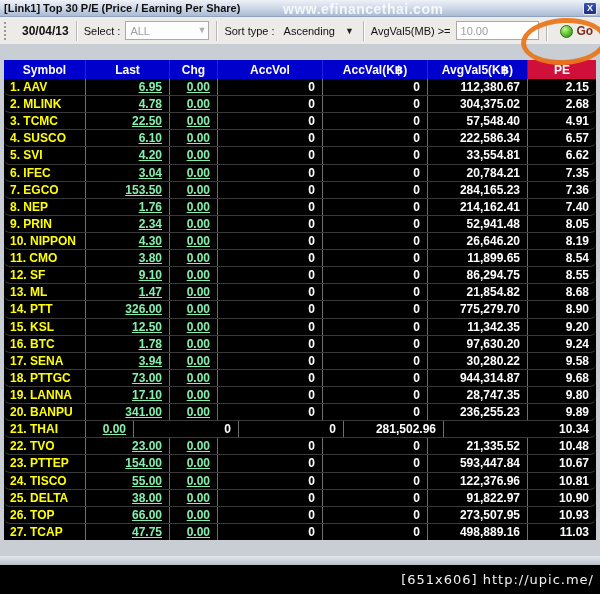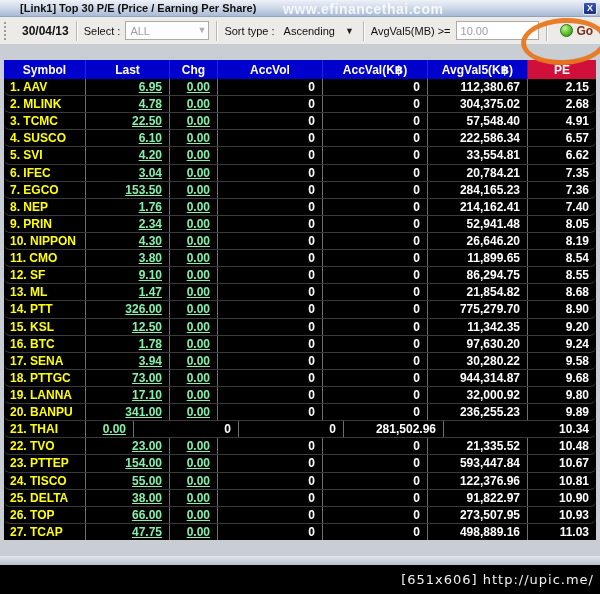--- a/index.html
+++ b/index.html
@@ -6,21 +6,21 @@
   html,body { width:600px; height:594px; background:#000; overflow:hidden;
               font-family:"Liberation Sans","DejaVu Sans",sans-serif; }
 
   .window { width:600px; height:565px; display:flex; flex-direction:column;
             background:#000; position:relative; }
 
   
   .titlebar { height:17px; flex:0 0 17px; position:relative;
               background:linear-gradient(180deg,#EEF2F8 0%,#CBD6E6 55%,#A9BAD4 100%);
               border-bottom:1px solid #8FA2BE; display:flex; align-items:center; }
-  .titlebar .title { font-size:11px; font-weight:bold; color:#111; padding-left:20px;
+  .titlebar .title { font-size:11px; font-weight:bold; color:#111; padding-left:4px;
                      letter-spacing:0; white-space:nowrap; }
   .watermark { position:absolute; left:283px; top:1px; font-size:14px; font-weight:bold;
                color:rgba(255,255,255,0.82); letter-spacing:0.5px; }
   .close-btn { position:absolute; right:3px; top:2px; width:14px; height:13px;
                background:linear-gradient(180deg,#3A57B5,#1B2F7E); color:#fff;
                border:1px solid #E8ECF5; border-radius:2px; font-size:9px; font-weight:bold;
                display:flex; align-items:center; justify-content:center; line-height:1; }
 
   
   .toolbar { height:27px; flex:0 0 27px; background:#EDEBE7; display:flex;
@@ -34,21 +34,21 @@
                     border:1px solid #ABA9A5; display:flex; align-items:center;
                     color:#9AA0A8; padding-left:4px; position:relative; }
   .combo-disabled .arrow { position:absolute; right:2px; top:3px; color:#B0B0B0;
                            font-size:9px; }
   .combo-flat { height:19px; margin-left:5px; display:flex; align-items:center;
                 color:#111; padding:0 2px 0 4px; background:#EDEBE7; }
   .combo-flat .arrow { font-size:9px; color:#222; margin-left:10px; }
   .tb-input { width:83px; height:19px; margin-left:5px; background:#fff;
               border:1px solid #ABA9A5; color:#9AA0A8; font-size:11px;
               padding-left:4px; font-family:inherit; }
-  .go-btn { display:flex; align-items:flex-start; margin-left:6px; cursor:pointer; }
+  .go-btn { display:flex; align-items:flex-end; margin-left:6px; cursor:pointer; }
   .go-sphere { width:13px; height:13px; border-radius:50%;
                background:radial-gradient(circle at 35% 30%,#C8F59A,#6CC937 45%,#2E8B1F 90%);
                border:1px solid #267318; }
   .go-text { font-weight:bold; font-size:12px; color:#7A2C1E; margin-left:4px; }
 
   
   .table-wrap { flex:1; background:#C9CDD4; padding:16px 4px; display:flex;
                 flex-direction:column; }
   .thead { height:19px; flex:0 0 19px; background:#0000CC; display:flex; }
   .th { color:#fff; font-weight:bold; font-size:12px; display:flex;
@@ -307,21 +307,21 @@
     <div class="cell num white c5">944,314.87</div>
     <div class="cell num white c6">9.68</div>
   </div>
 
   <div class="row">
     <div class="cell symbol c0">19. LANNA</div>
     <div class="cell num link c1">17.10</div>
     <div class="cell num link c2">0.00</div>
     <div class="cell num white c3">0</div>
     <div class="cell num white c4">0</div>
-    <div class="cell num white c5">32,000.92</div>
+    <div class="cell num white c5">28,747.35</div>
     <div class="cell num white c6">9.80</div>
   </div>
 
   <div class="row">
     <div class="cell symbol c0">20. BANPU</div>
     <div class="cell num link c1">341.00</div>
     <div class="cell num link c2">0.00</div>
     <div class="cell num white c3">0</div>
     <div class="cell num white c4">0</div>
     <div class="cell num white c5">236,255.23</div>

